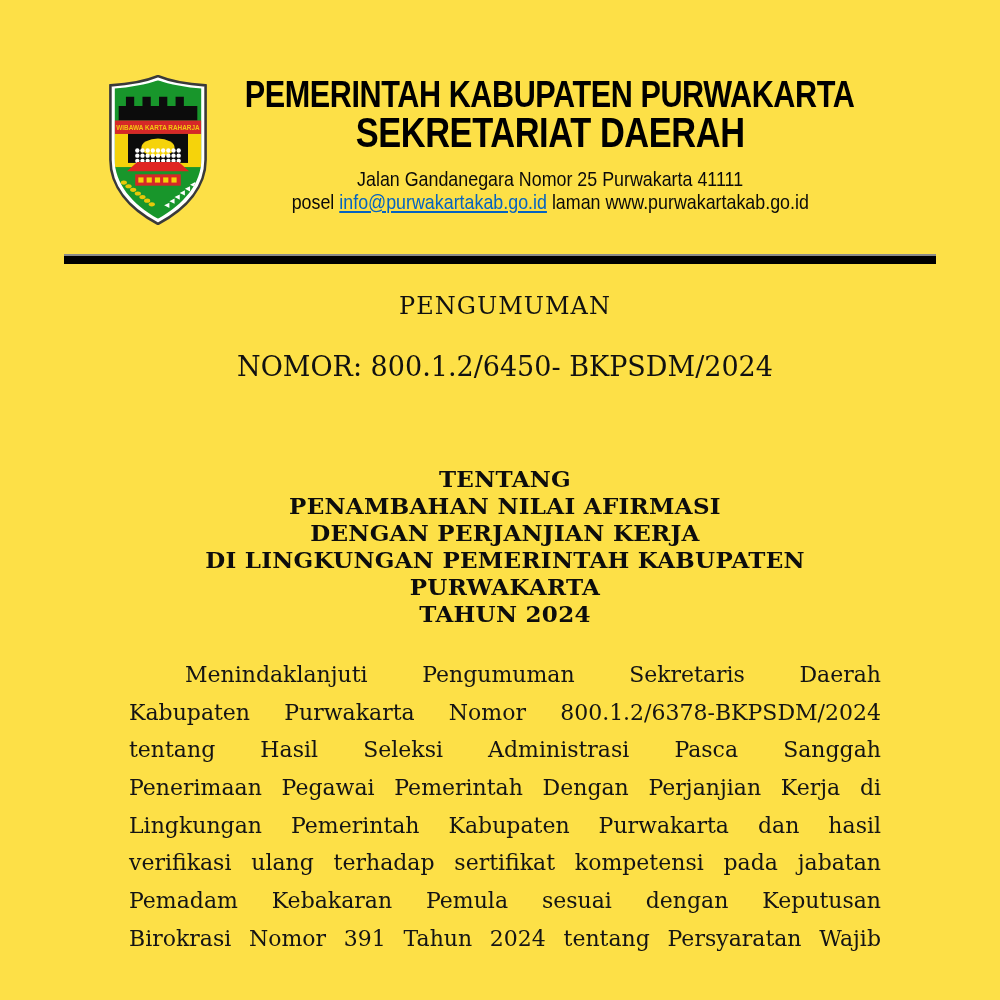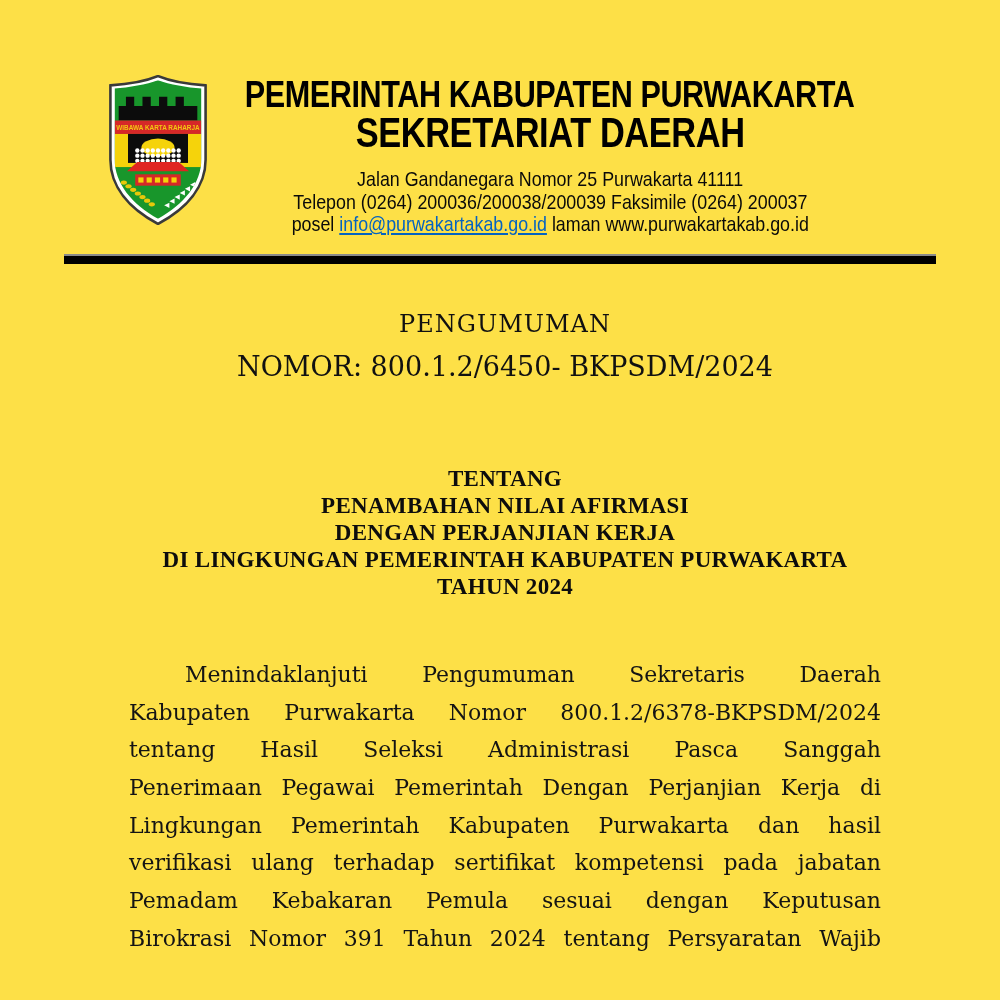--- a/index.html
+++ b/index.html
@@ -31,23 +31,23 @@
   .addr-block { margin-top: 16px; }
   .email-link { color: #0563C1; text-decoration: underline; cursor: pointer; }
 
   
   .rule { position: absolute; left: 64px; top: 254px; width: 872px; }
   .rule-thin  { height: 2px; background: #8a8a8a; }
   .rule-thick { height: 8px; background: #000000; margin-top: 0px; }
 
   
   .content-col { position: absolute; left: 129px; width: 752px; }
-  .doc-title  { top: 310px; text-align: center; font-size: 24px; letter-spacing: 1px; color: #111; }
+  .doc-title  { top: 292px; text-align: center; font-size: 24px; letter-spacing: 1px; color: #111; }
   .doc-number { top: 351px; text-align: center; font-size: 27px; color: #111; }
-  .subject    { top: 465px; text-align: center; font-weight: bold; font-size: 23px; line-height: 27px; letter-spacing: 0.3px; color: #0d0d0d; font-family: Liberation Serif, serif; }
+  .subject    { top: 465px; text-align: center; font-weight: bold; font-size: 23px; line-height: 27px; letter-spacing: 0.3px; color: #0d0d0d; }
 
   
   .para { top: 656px; font-size: 22px; color: #141414; }
   .body-line {
     height: 37.7px;
     line-height: 37.7px;
     text-align: justify;
     text-align-last: justify;
     white-space: nowrap;
   }
@@ -129,21 +129,20 @@
             <path d="M81 106 l5 -2.5 l0 5 Z"></path>
         </g>
       </g>
     </svg>
 
     <div class="head-text">
       <div class="org1"><span class="cond">PEMERINTAH KABUPATEN PURWAKARTA</span></div>
       <div class="org2"><span class="cond">SEKRETARIAT DAERAH</span></div>
       <div class="addr-block">
         <div class="addr"><span class="cond">Jalan Gandanegara Nomor 25 Purwakarta 41111</span></div>
-        <div class="addr"><span class="cond">Telepon (0264) 200036/200038/200039 Faksimile (0264) 200037</span></div>
         <div class="addr">
           <span class="cond">
             <span>posel </span><span class="email-link">info@purwakartakab.go.id</span><span> laman www.purwakartakab.go.id</span>
           </span>
         </div>
       </div>
     </div>
   </header>
 
   <div class="rule">

